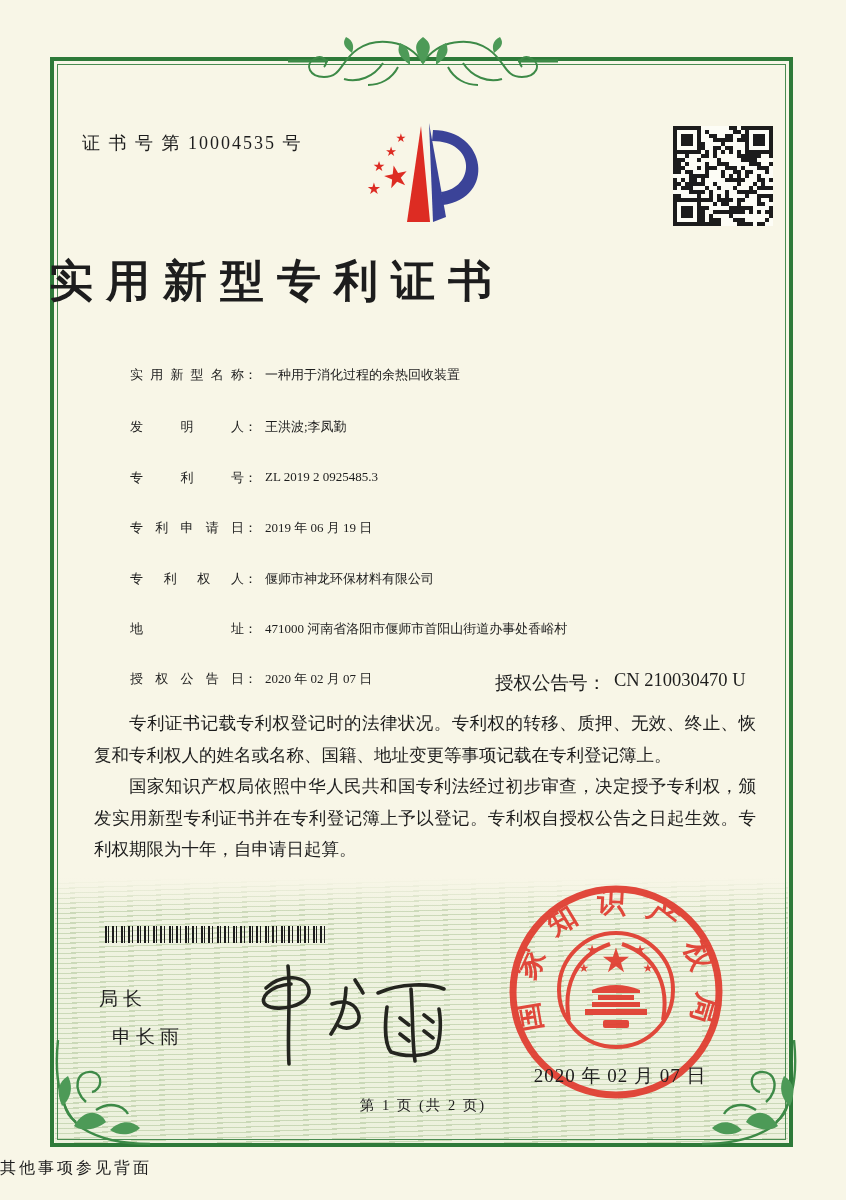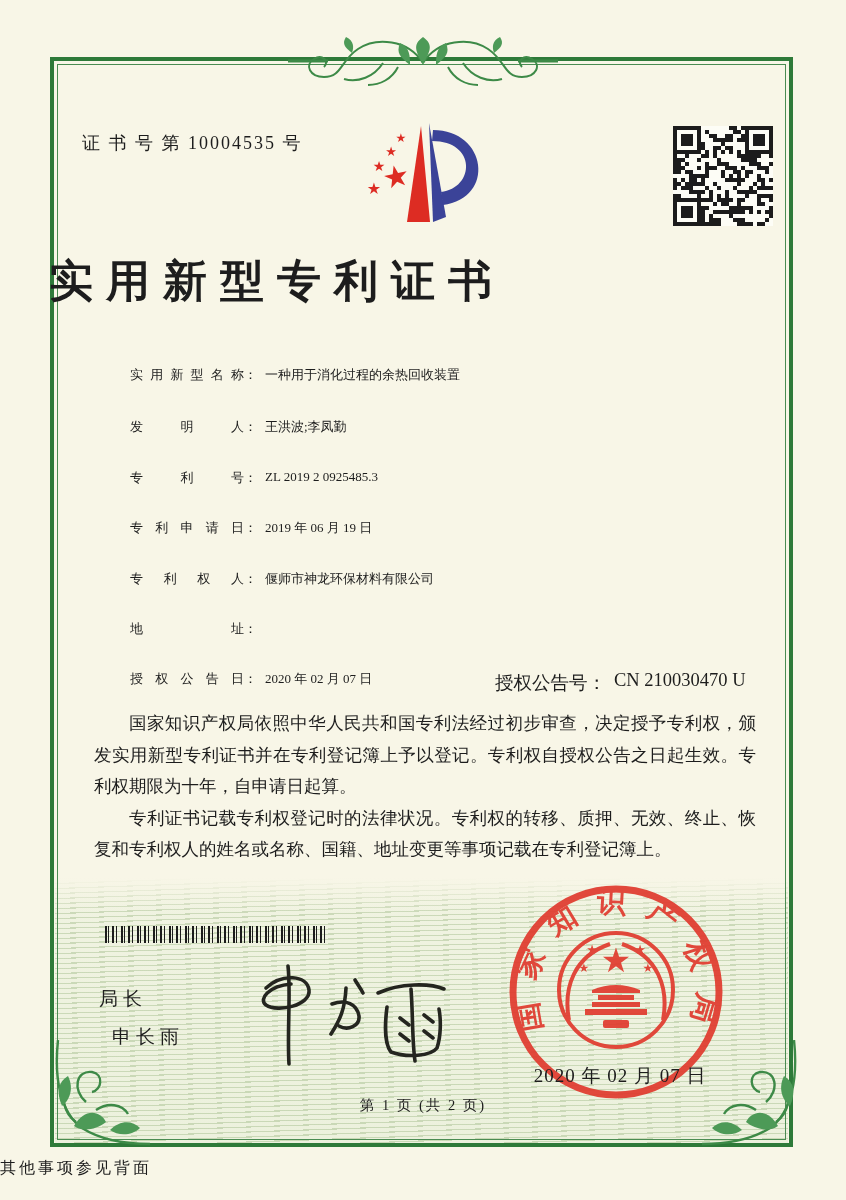--- a/index.html
+++ b/index.html
@@ -499,36 +499,37 @@
   <span class="val">2019 年 06 月 19 日</span>
 </div>
 <div class="row" style="top:570px">
   <span class="lbl">专利权人</span>
     <span class="col">：</span>
   <span class="val">偃师市神龙环保材料有限公司</span>
 </div>
 <div class="row" style="top:620px">
   <span class="lbl">地址</span>
     <span class="col">：</span>
+  <span class="val">471000 河南省洛阳市偃师市首阳山街道办事处香峪村</span>
 </div>
 
 <div class="row" style="top:670px">
   <span class="lbl">授权公告日</span>
     <span class="col">：</span>
   <span class="val">2020 年 02 月 07 日</span>
 </div>
 <div class="row2" style="left:455px;top:670px">
   <span>授权公告号</span>
     <span class="col">：</span>
   <span class="val">CN 210030470 U</span>
 </div>
 
 <div class="body-text">
+  <p>专利证书记载专利权登记时的法律状况。专利权的转移、质押、无效、终止、恢复和专利权人的姓名或名称、国籍、地址变更等事项记载在专利登记簿上。</p>
   <p>国家知识产权局依照中华人民共和国专利法经过初步审查，决定授予专利权，颁发实用新型专利证书并在专利登记簿上予以登记。专利权自授权公告之日起生效。专利权期限为十年，自申请日起算。</p>
-  <p>专利证书记载专利权登记时的法律状况。专利权的转移、质押、无效、终止、恢复和专利权人的姓名或名称、国籍、地址变更等事项记载在专利登记簿上。</p>
 </div>
 
 <div class="barcode"></div>
 
 <div class="director-title">局长</div>
 <div class="director-name">申长雨</div>
 
 <svg class="signature" viewBox="0 0 245 110">
   <g stroke="#24251f" stroke-width="3.6" fill="none" stroke-linecap="round">
     <path d="M60,6 C63,32 59,72 61,104"></path>

